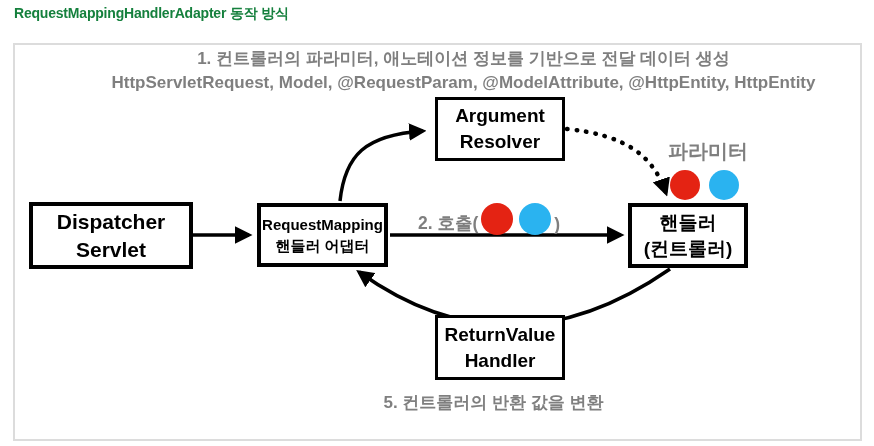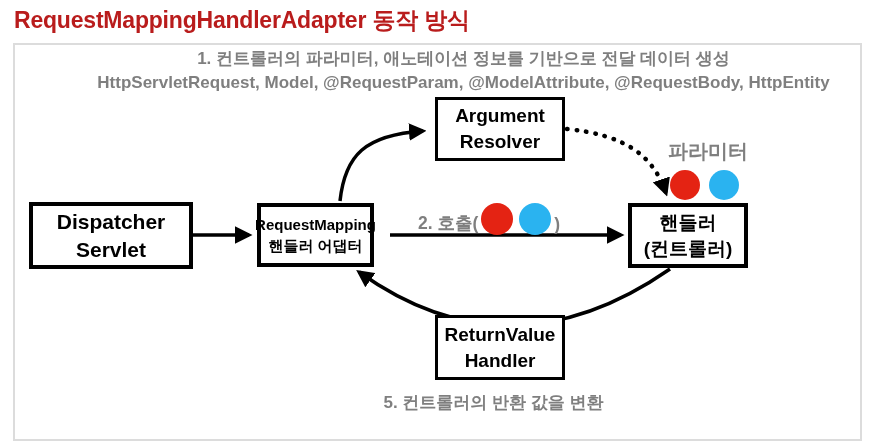--- a/index.html
+++ b/index.html
@@ -2,21 +2,21 @@
 <html style="--gray: #7f7f7f;"><head>
 <meta charset="utf-8">
 <style>
   html,body{margin:0;padding:0;background:#fff;}
   body{
     width:874px;height:446px;position:relative;overflow:hidden;
     font-family:"Liberation Sans",sans-serif;
   }
   .title{
     position:absolute;left:14px;top:5px;margin:0;
-    font-size:23px;font-weight:800;color:#b91c1c;letter-spacing:-0.2px;
+    font-size:14px;font-weight:800;color:#15803d;letter-spacing:-0.2px;
     white-space:nowrap;
   }
   .canvas{
     position:absolute;left:13px;top:43px;width:845px;height:394px;
     border:2px solid #dcdcdc;background:#fff;box-sizing:content-box;
   }
   .arrows{position:absolute;left:0;top:0;width:845px;height:394px;}
   .gray{color:var(--gray,#808080);font-weight:bold;}
   .caption{
     position:absolute;left:0;right:0;text-align:center;
@@ -24,21 +24,21 @@
   }
   .caption-top{top:2px;padding-left:52px;}
   .caption-bottom{top:346px;padding-left:112px;}
   .box{
     position:absolute;background:#fff;border:4px solid #000;
     display:flex;flex-direction:column;justify-content:center;align-items:center;
     text-align:center;font-weight:bold;color:#000;box-sizing:border-box;
     white-space:nowrap;
   }
   .box-dispatcher{left:14px;top:157px;width:164px;height:67px;font-size:21px;line-height:1.3;}
-  .box-adapter{left:242px;top:158px;width:117px;height:64px;font-size:15px;line-height:1.4;}
+  .box-adapter{left:242px;top:158px;width:131px;height:64px;font-size:15px;line-height:1.4;}
   .box-argres{left:420px;top:52px;width:130px;height:64px;font-size:19px;line-height:1.35;border-width:3px;}
   .box-handler{left:613px;top:158px;width:120px;height:65px;font-size:19px;line-height:1.35;}
   .box-retval{left:420px;top:270px;width:130px;height:65px;font-size:19px;line-height:1.35;border-width:3px;}
   .param-label{
     position:absolute;left:638px;top:93px;width:110px;text-align:center;
     font-size:20px;
   }
   .dot{border-radius:50%;display:inline-block;}
   .dot-top{position:absolute;width:30px;height:30px;top:125px;}
   .dot-red-top{left:655px;}
@@ -67,21 +67,21 @@
     </defs>
     <path d="M 166 190 L 234 190" fill="none" stroke="#000" stroke-width="3.5" marker-end="url(#ah)"></path>
     <path d="M 375 190 L 606 190" fill="none" stroke="#000" stroke-width="3.5" marker-end="url(#ah)"></path>
     <path d="M 325 156 C 330 110 350 90 408 86" fill="none" stroke="#000" stroke-width="3.5" marker-end="url(#ah)"></path>
     <path d="M 552 84 C 610 90 638 110 651 148" fill="none" stroke="#000" stroke-width="4.5" stroke-dasharray="0.5 9" stroke-linecap="round" marker-end="url(#ah-sm)"></path>
     <path d="M 655 224 Q 495 335 344 227" fill="none" stroke="#000" stroke-width="3.5" marker-end="url(#ah)"></path>
   </svg>
 
   <div class="caption caption-top gray">
     <div>1. 컨트롤러의 파라미터, 애노테이션 정보를 기반으로 전달 데이터 생성</div>
-    <div>HttpServletRequest, Model, @RequestParam, @ModelAttribute, @RequestBody, HttpEntity</div>
+    <div>HttpServletRequest, Model, @RequestParam, @ModelAttribute, @HttpEntity, HttpEntity</div>
   </div>
 
   <div class="box box-argres">
     <div>Argument</div>
     <div>Resolver</div>
   </div>
 
   <div class="param-label gray">파라미터</div>
   <span class="dot dot-top dot-red-top" style="background-color: rgb(228, 35, 19);"></span>
   <span class="dot dot-top dot-blue-top" style="background-color: rgb(42, 179, 240);"></span>

